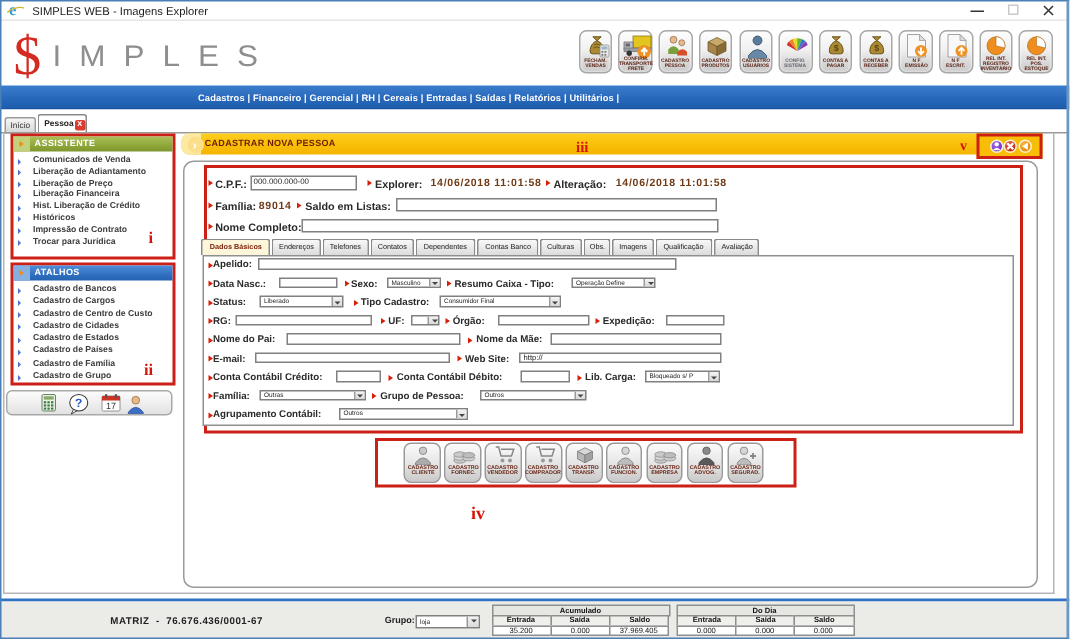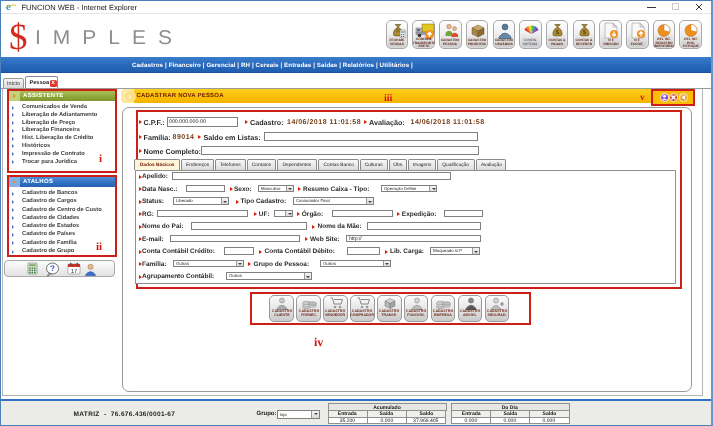--- a/index.html
+++ b/index.html
@@ -33,21 +33,21 @@
 </style></head>
 <body>
 
 <div class="abs" style="left:0;top:0;width:713px;height:426px;border:1px solid #4a7fb8;border-right:2px solid #6b97c4;z-index:99;pointer-events:none;"></div>
 
 <div class="abs" style="left:0;top:0;width:713px;height:14px;background:#fff;border-bottom:1px solid #e6e6e6;">
   <span class="abs" style="left:6px;top:1px;font-size:11px;font-weight:bold;color:#2a9ce0;font-family:'Liberation Serif',serif;">e</span>
     <svg class="abs" style="left:4px;top:2px;" width="13" height="11" viewBox="0 0 13 11">
       <path d="M1 6.5 A6 2.2 -14 0 1 12 3.4" fill="none" stroke="#d8b828" stroke-width=".9"></path>
     </svg>
-  <span class="abs" style="left:21.5px;top:2.5px;font-size:7.5px;color:#1c1c1c;">FUNCION WEB - Internet Explorer</span>
+  <span class="abs" style="left:21.5px;top:2.5px;font-size:7.5px;color:#1c1c1c;">SIMPLES WEB - Imagens Explorer</span>
   <span class="abs" style="left:647px;top:6.5px;width:9px;height:1.2px;background:#333;"></span>
   <span class="abs" style="left:672px;top:3px;width:7px;height:7px;border:1px solid #c9c9c9;"></span>
   <svg class="abs" style="left:695px;top:3px;" width="8" height="8" viewBox="0 0 8 8">
       <path d="M1 1 L7 7 M7 1 L1 7" stroke="#333" stroke-width="1"></path>
     </svg>
 </div>
 
 <div class="abs" style="left:0;top:14px;width:713px;height:43px;background:#fff;">
   <span class="abs" style="left:9px;top:1.5px;font-family:'Liberation Serif',serif;font-size:37px;color:#d42a20;">$</span>
   <span class="abs" style="left:35px;top:11.5px;font-size:21px;color:#8e8e8e;letter-spacing:12px;transform:scaleY(.95);transform-origin:0 50%;">IMPLES</span>
@@ -366,24 +366,24 @@
   <div class="abs" style="left:121.5px;top:107px;width:570.5px;height:285px;border:1px solid #9a9a9a;border-radius:7px;background:#fff;"></div>
 
   <div class="redbox" style="left:136px;top:109.5px;width:545.5px;height:179px;"></div>
 
   <span class="arr" style="left:139px;top:120px;"></span>
   <span class="lbl2 abs" style="left:143.5px;top:118px;">C.P.F.:</span>
   <div class="inp" style="left:166.5px;top:117px;width:71.5px;height:9.5px;">
       <span style="position:absolute;left:1.5px;top:50%;transform:translateY(-50%) scale(.88);transform-origin:0 50%;font-size:6px;line-height:6px;color:#222;white-space:nowrap;">000.000.000-00</span>
     </div>
   <span class="arr" style="left:245px;top:120px;"></span>
-  <span class="lbl2 abs" style="left:250px;top:118px;">Cadastro:</span>
+  <span class="lbl2 abs" style="left:250px;top:118px;">Explorer:</span>
   <span class="val abs" style="left:287px;top:118.6px;">14/06/2018 11:01:58</span>
   <span class="arr" style="left:364px;top:120px;"></span>
-  <span class="lbl2 abs" style="left:369px;top:118px;">Avaliação:</span>
+  <span class="lbl2 abs" style="left:369px;top:118px;">Alteração:</span>
   <span class="val abs" style="left:410.5px;top:118.6px;">14/06/2018 11:01:58</span>
 
   <span class="arr" style="left:139px;top:135px;"></span>
   <span class="lbl2 abs" style="left:143.5px;top:133px;">Família:</span>
   <span class="val abs" style="left:172.5px;top:133.6px;">89014</span>
   <span class="arr" style="left:198px;top:135px;"></span>
   <span class="lbl2 abs" style="left:203.5px;top:133px;">Saldo em Listas:</span>
   <div class="inp" style="left:263.5px;top:131.5px;width:214px;height:9.5px;"></div>
 
   <span class="arr" style="left:139px;top:149px;"></span>

